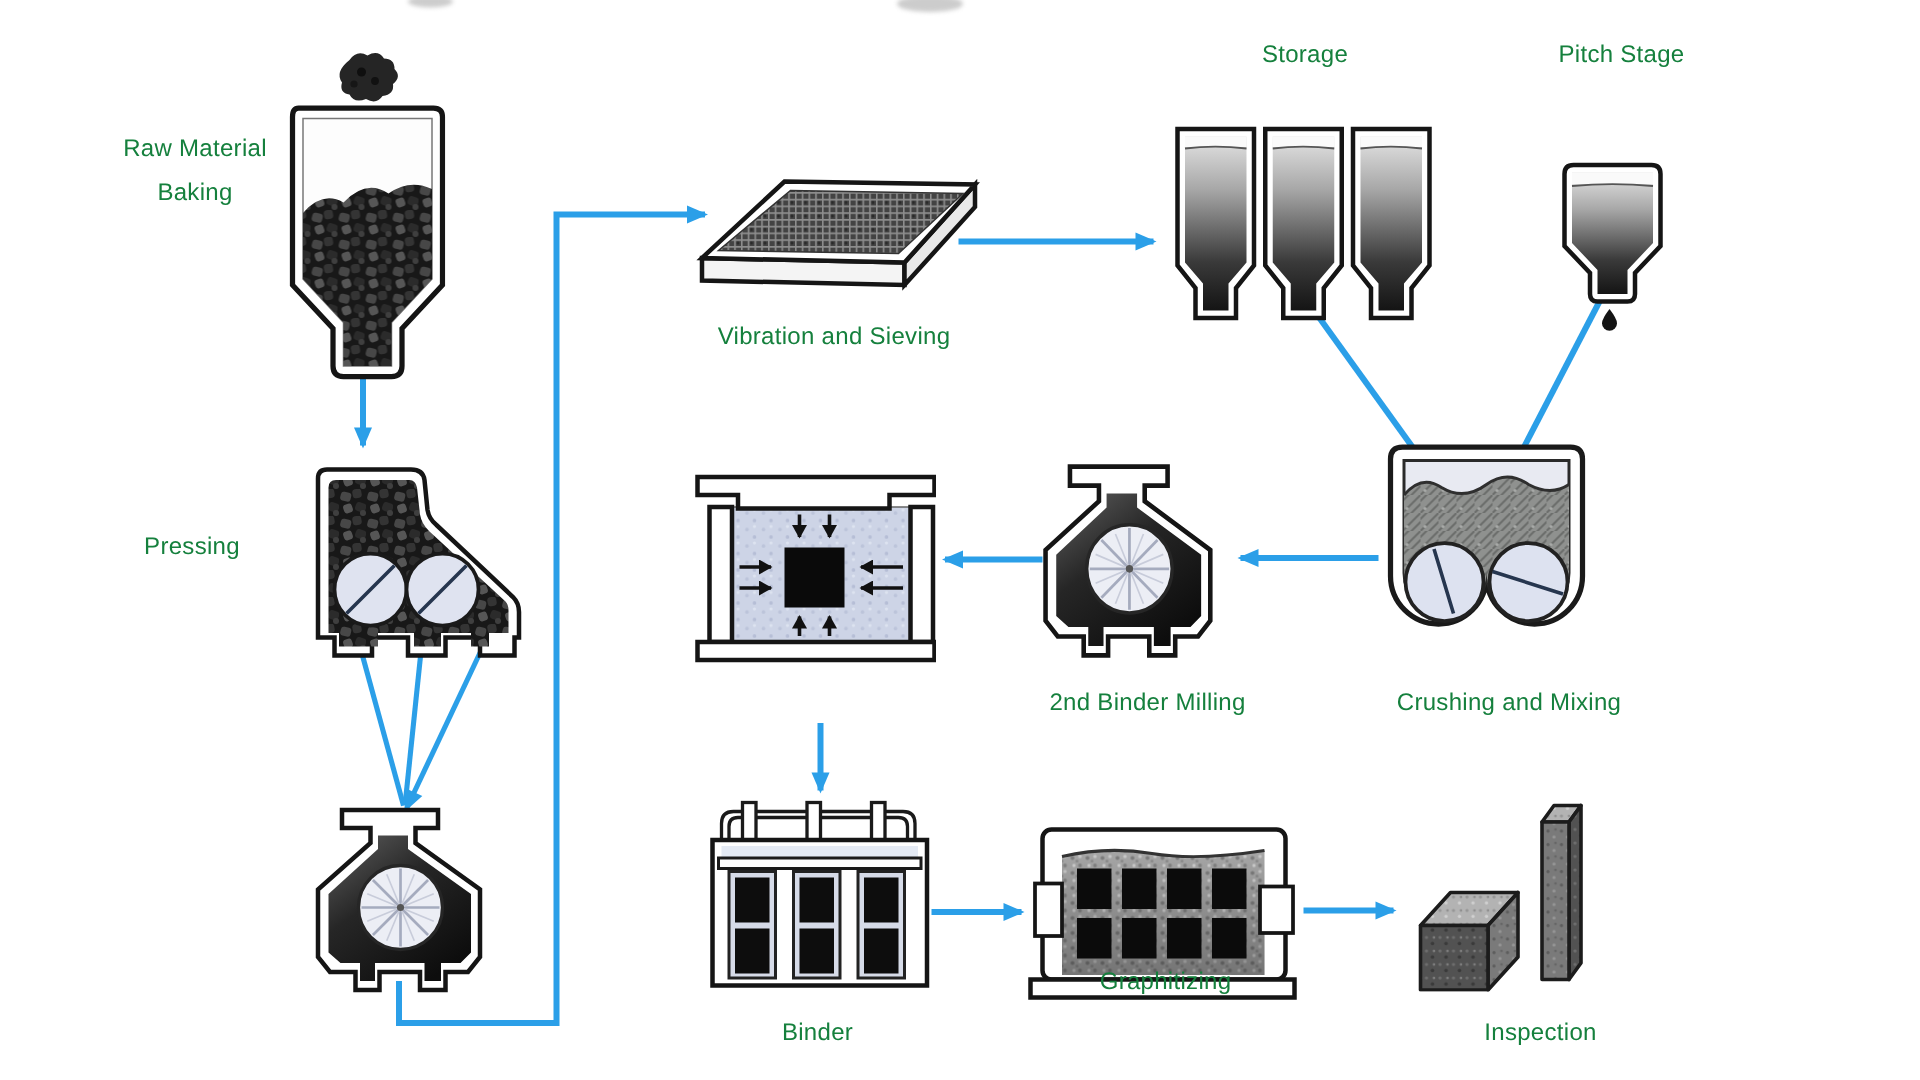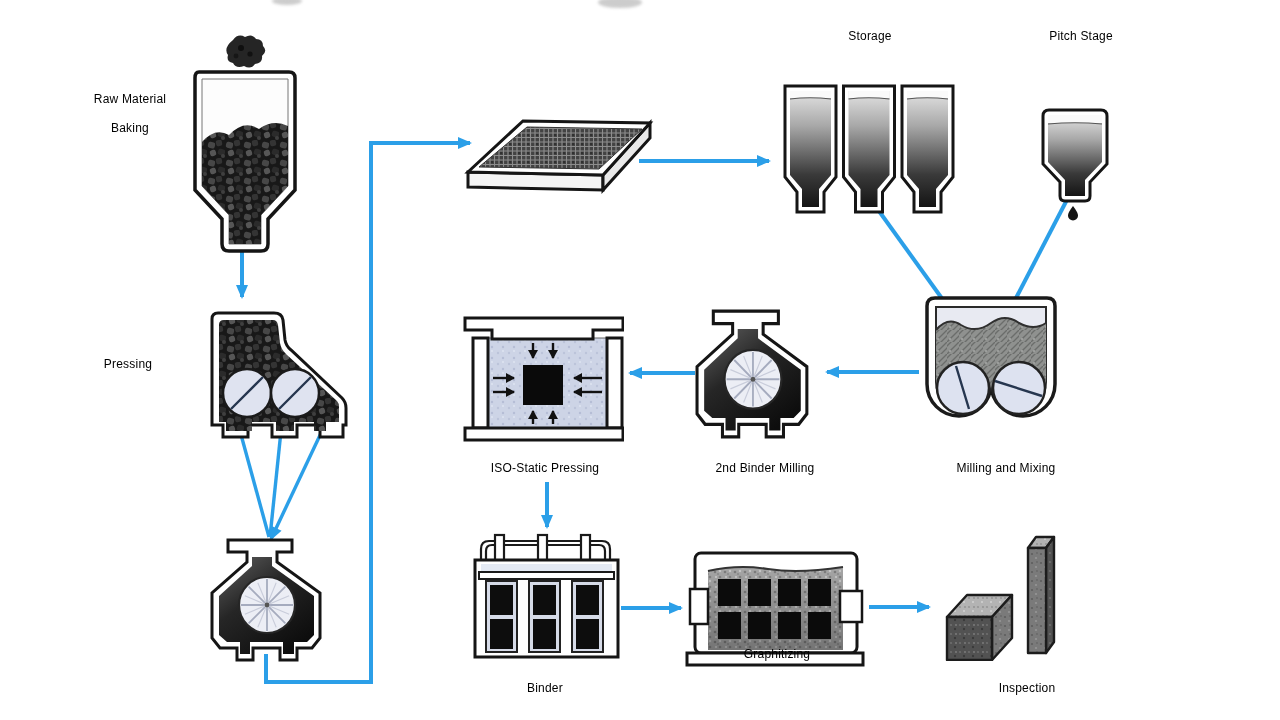--- a/index.html
+++ b/index.html
@@ -1,21 +1,21 @@
 <!DOCTYPE html>
 <html><head>
 <meta charset="utf-8">
 <style>
   html,body{margin:0;padding:0;background:#fff;}
   .canvas{
     position:relative;width:1280px;height:720px;background:#ffffff;
     font-family:"Liberation Sans",sans-serif;overflow:hidden;
   }
   .node-label{
-    position:absolute;color:#000000;font-size:12px;line-height:29px;
+    position:absolute;color:#15803d;font-size:16px;line-height:29px;
     text-align:center;letter-spacing:.2px;user-select:none;
   }
   .abs{position:absolute;}
   .artifact{position:absolute;border-radius:50%;filter:blur(1.5px);background:#9a9a9a;opacity:.5;}
 </style>
 </head>
 <body>
 
 <div class="canvas">
 
@@ -289,22 +289,22 @@
     </g>
     <g stroke="#1c1c1c" stroke-width="2.4" stroke-linejoin="round">
       <polygon points="88,15 96,4 114,4 106,15" fill="url(#pSpkL)"></polygon>
       <polygon points="106,15 114,4 114,109 106,120" fill="url(#pSpkD)"></polygon>
       <rect x="88" y="15" width="18" height="105" fill="url(#pSpkM)"></rect>
     </g>
   </svg>
 
   <div class="node-label" style="left:80px;top:85px;width:100px">Raw Material Baking</div>
   <div class="node-label" style="left:48px;top:350px;width:160px">Pressing</div>
+  <div class="node-label" style="left:431px;top:210px;width:250px">Vibration and Sieving</div>
   <div class="node-label" style="left:795px;top:22px;width:150px">Storage</div>
   <div class="node-label" style="left:1001px;top:22px;width:160px">Pitch Stage</div>
-  <div class="node-label" style="left:881px;top:454px;width:250px">Milling and Mixing</div>
+  <div class="node-label" style="left:881px;top:454px;width:250px">Crushing and Mixing</div>
   <div class="node-label" style="left:640px;top:454px;width:250px">2nd Binder Milling</div>
-  <div class="node-label" style="left:420px;top:454px;width:250px">ISO-Static Pressing</div>
   <div class="node-label" style="left:470px;top:674px;width:150px">Binder</div>
   <div class="node-label" style="left:702px;top:640px;width:150px">Graphitizing</div>
   <div class="node-label" style="left:952px;top:674px;width:150px">Inspection</div>
 
 </div>
 
 </body></html>

